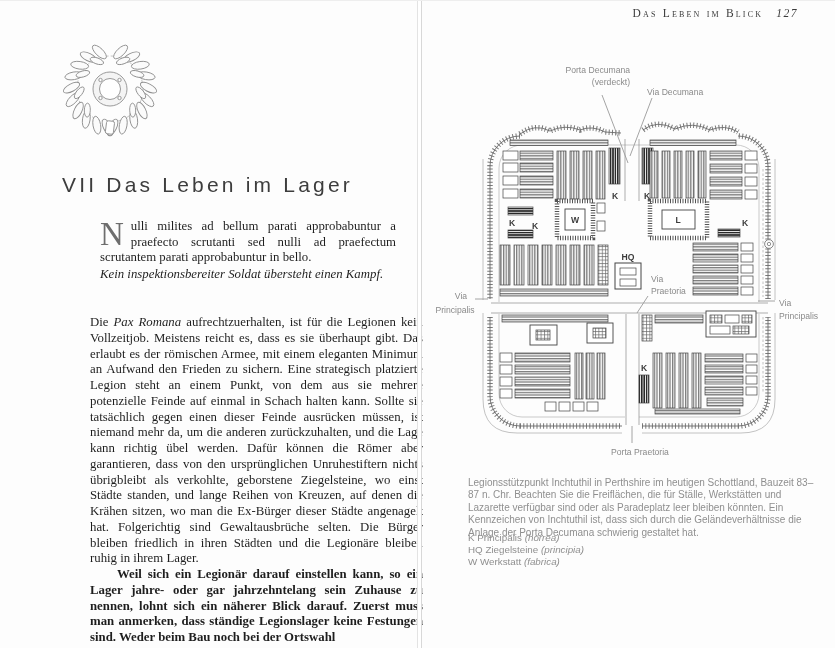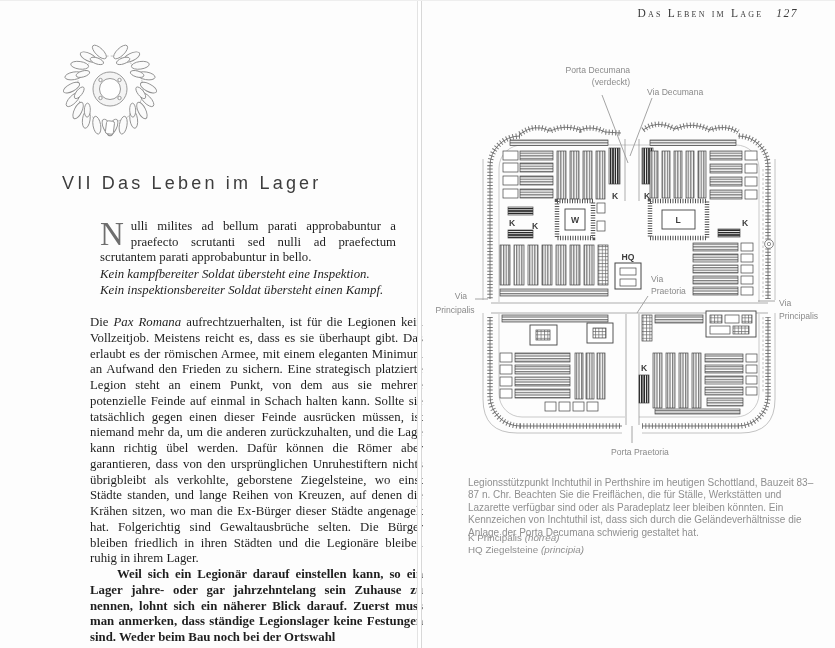--- a/index.html
+++ b/index.html
@@ -6,21 +6,21 @@
   body{width:835px;height:648px;background:#ffffff;overflow:hidden;
        font-family:"Liberation Serif",serif;color:#1e1e1e;}
   .spread{position:relative;width:835px;height:648px;background:#fdfdfd;
           border-top:1px solid #eee;}
   .gutter{position:absolute;left:417px;top:0;width:3px;height:648px;
           border-left:1px solid #e3e3e3;border-right:1px solid #d8d8d8;background:#fff;}
 
   
   .wreath{position:absolute;left:60px;top:34px;}
   .chapter-title{position:absolute;left:62px;top:172px;margin:0;
-      font-family:"Liberation Sans",sans-serif;font-size:18px;font-weight:500;
+      font-family:"Liberation Sans",sans-serif;font-size:21px;font-weight:500;
       letter-spacing:3.2px;color:#3d3d3d;}
   .quote{position:absolute;left:100px;top:218px;width:296px;
       font-size:12.8px;line-height:15.7px;text-align:justify;}
   .dropcap{float:left;font-size:33px;line-height:26px;margin:2px 7px 0 0;color:#6e6e6e;}
   .quote-de{position:absolute;left:100px;top:266px;width:296px;font-style:italic;
       font-size:12.8px;line-height:15.8px;}
   .bodytext{position:absolute;left:62px;top:314px;width:333px;
       font-size:12.8px;line-height:15.75px;text-align:justify;margin-left:28px;}
   .bodytext p{margin:0;}
   .bodytext p.indent{text-indent:27px;font-weight:bold;}
@@ -93,31 +93,30 @@
       <rect x="46" y="86" width="8" height="13" rx="2" transform="rotate(7 50 92)" fill="#fff"></rect>
     </g>
   </svg>
 
   <h1 class="chapter-title">VII Das Leben im Lager</h1>
 
   <div class="quote">
     <span class="dropcap">N</span><span>ulli milites ad bellum parati approbabuntur a praefecto scrutanti sed nulli ad praefectum scrutantem parati approbabuntur in bello.</span>
   </div>
   <div class="quote-de">
-    <div>Kein kampfbereiter Soldat übersteht eine Inspektion.</div>
     <div>Kein inspektionsbereiter Soldat übersteht einen Kampf.</div>
   </div>
 
   <div class="bodytext">
     <p><span>Die </span><span class="it">Pax Romana</span><span> aufrechtzuerhalten, ist für die Legionen kein Vollzeitjob. Meistens reicht es, dass es sie überhaupt gibt. Das erlaubt es der römischen Armee, mit einem eleganten Minimum an Aufwand den Frieden zu sichern. Eine strategisch platzierte Legion steht an einem Punkt, von dem aus sie mehrere potenzielle Feinde auf einmal in Schach halten kann. Sollte sie tatsächlich gegen einen dieser Feinde ausrücken müssen, ist niemand mehr da, um die anderen zurückzuhalten, und die Lage kann richtig übel werden. Dafür können die Römer aber garantieren, dass von den ursprünglichen Unruhestiftern nichts übrigbleibt als verkohlte, geborstene Ziegelsteine, wo einst Städte standen, und lange Reihen von Kreuzen, auf denen die Krähen sitzen, wo man die Ex-Bürger dieser Städte angenagelt hat. Folgerichtig sind Gewaltausbrüche selten. Die Bürger bleiben friedlich in ihren Städten und die Legionäre bleiben ruhig in ihrem Lager.</span></p>
     <p class="indent">Weil sich ein Legionär darauf einstellen kann, so ein Lager jahre- oder gar jahrzehntelang sein Zuhause zu nennen, lohnt sich ein näherer Blick darauf. Zuerst muss man anmerken, dass ständige Legionslager keine Festungen sind. Weder beim Bau noch bei der Ortswahl</p>
   </div>
 
   <div class="running-head">
-    <span>Das Leben im Lage</span><span class="pagenum">127</span>
+    <span>Das Leben im Blick</span><span class="pagenum">127</span>
   </div>
 
   <svg class="plan" width="405" height="410" viewBox="0 0 405 410">
     <defs>
       <pattern id="hs" width="4" height="2.6" patternUnits="userSpaceOnUse">
         <rect width="4" height="2.6" fill="#fff"></rect>
         <line x1="0" y1="0.7" x2="4" y2="0.7" stroke="#555" stroke-width="1"></line>
       </pattern>
       <pattern id="vs" width="2.6" height="4" patternUnits="userSpaceOnUse">
         <rect width="2.6" height="4" fill="#fff"></rect>
@@ -341,16 +340,21 @@
     <div class="legend-line">
       <span>K</span>
       <span>Principalis</span>
       <span class="it">(horrea)</span>
     </div>
     <div class="legend-line">
       <span>HQ</span>
       <span>Ziegelsteine</span>
       <span class="it">(principia)</span>
     </div>
+    <div class="legend-line">
+      <span>W</span>
+      <span>Werkstatt</span>
+      <span class="it">(fabrica)</span>
+    </div>
   </div>
 
   <div class="gutter"></div>
 </div>
 
 </body></html>

